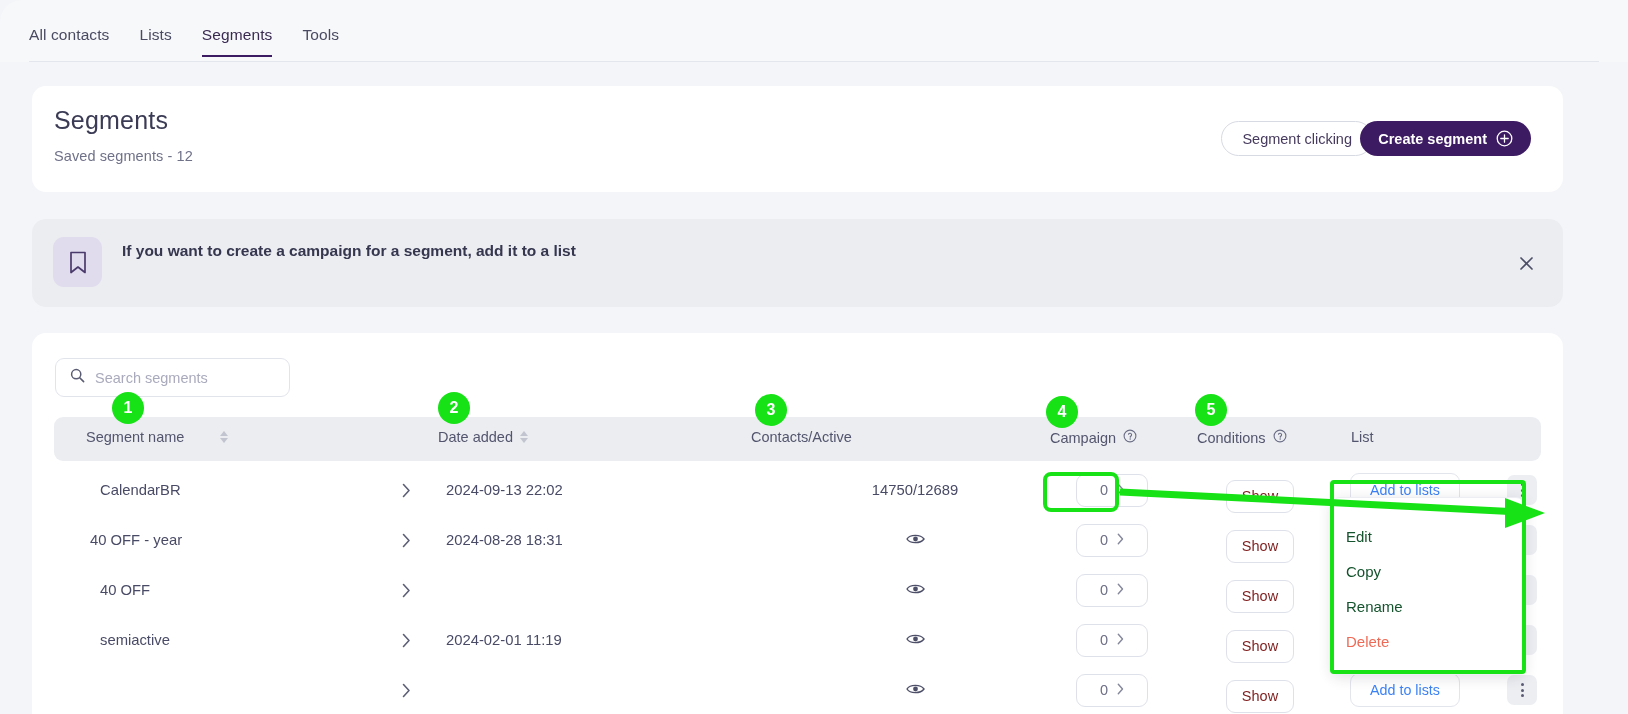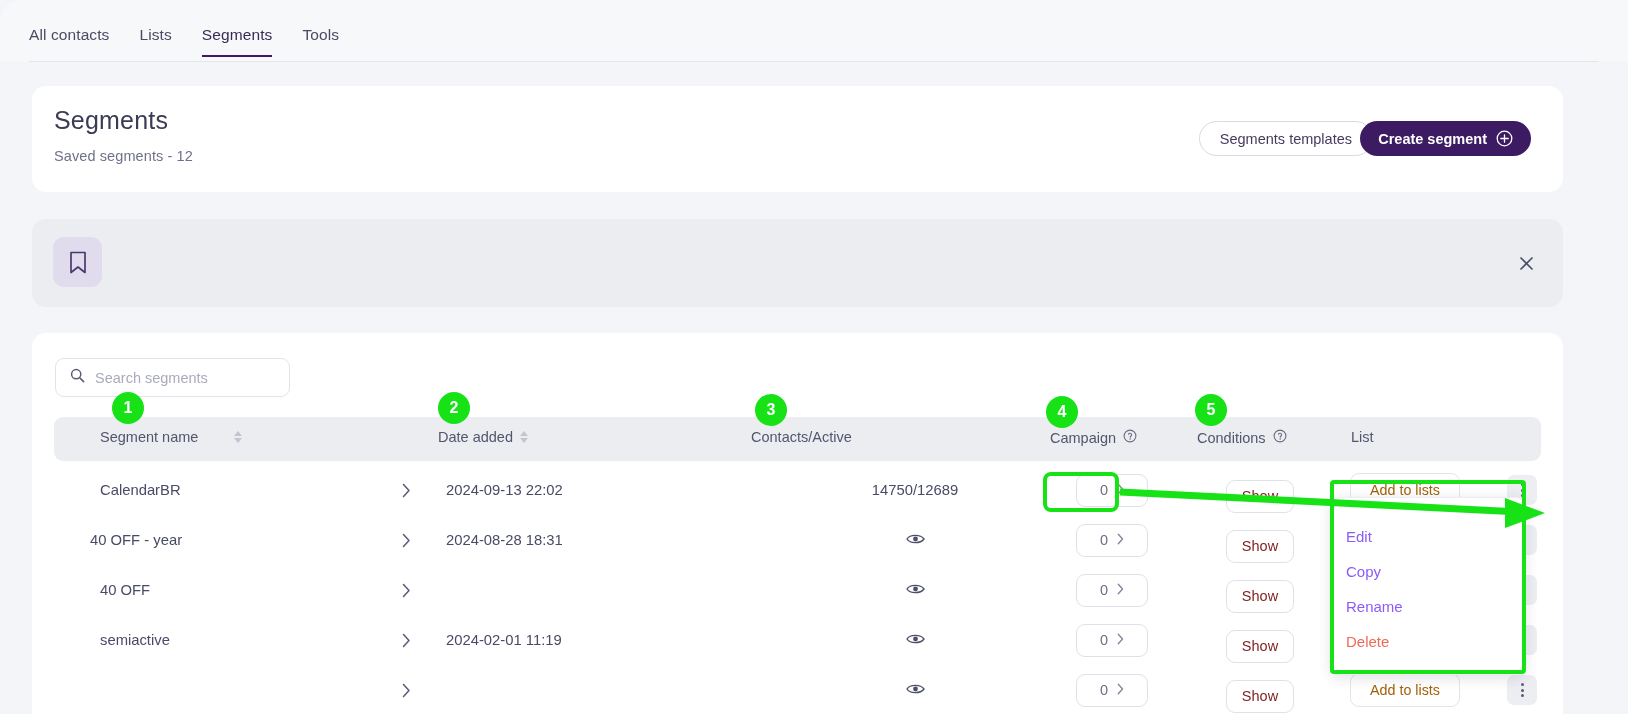--- a/index.html
+++ b/index.html
@@ -144,41 +144,41 @@
   .btn-show {
     display: flex; align-items: center; justify-content: center;
     width: 68px; height: 33px;
     border: 1px solid #dfe1ea; border-radius: 9px;
     font-size: 14.5px; color: #7f1d1d; cursor: pointer; background:#fff;margin-top:12px;
   }
   .btn-addlist {
     display: flex; align-items: center; justify-content: center;
     width: 110px; height: 34px;
     border: 1px solid #e3e5ed; border-radius: 9px;
-    font-size: 14.3px; color: #a16207; cursor: pointer; background:#fff;
+    font-size: 14.3px; color: #3b82f6; cursor: pointer; background:#fff;
   }
   .kebab {
     width: 30px; height: 30px; border-radius: 7px; background: #eceef2;
     display: flex; flex-direction: column; align-items: center;
     justify-content: center; gap: 2.5px; cursor: pointer;
   }
   .kebab span { width: 3px; height: 3px; border-radius: 50%; background: #5a5c74; }
 
   
   #ctx-menu {
     position: absolute; left: 1331px; top: 497px;
     width: 194px; height: 178px;
     background: #ffffff; border-radius: 9px;
     box-shadow: 0 3px 14px rgba(40,40,70,.14);
     border: 1px solid #eceef3;
     z-index: 40;
   }
   .ctx-item {
     position: absolute; left: 14px;
-    font-size: 15px; color: #8b5cf6; cursor: pointer; white-space: nowrap;
+    font-size: 15px; color: #14532d; cursor: pointer; white-space: nowrap;
   }
   .ctx-item.danger { color: #ef6a56; }
 
   
   .badge {
     position: absolute; width: 32px; height: 32px; border-radius: 50%;
     background: #16e216;
     display: flex; align-items: center; justify-content: center;
     color: #ffffff; font-size: 16px; font-weight: 700;
     z-index: 60; font-family: "Liberation Sans", sans-serif;
@@ -199,60 +199,61 @@
     <div class="navtab active">Segments</div>
     <div class="navtab">Tools</div>
   </div>
   <div class="nav-rule"></div>
 </div>
 
 <div class="card" id="header-card">
   <div class="page-title">Segments</div>
   <div class="page-sub">Saved segments - 12</div>
 
-  <div class="btn-templates">Segments templates</div>
+  <div class="btn-templates">Segment clicking</div>
 
   <div class="btn-create">
     <span>Create segment</span>
     <span>
       <svg width="17" height="17" viewBox="0 0 17 17">
         <circle cx="8.5" cy="8.5" r="7.3" fill="none" stroke="#ffffff" stroke-width="1.3"></circle>
         <path d="M8.5 4.8 v7.4 M4.8 8.5 h7.4" stroke="#ffffff" stroke-width="1.3" stroke-linecap="round"></path>
       </svg>
     </span>
   </div>
 </div>
 
 <div class="card" id="banner-card">
   <div class="banner-icon">
     <svg width="22" height="25" viewBox="0 0 22 25">
       <path d="M4 2.5 h14 v20 l-7-5.5 -7 5.5 z" fill="none" stroke="#4a3a6b" stroke-width="1.7" stroke-linejoin="round"></path>
     </svg>
   </div>
+  <div class="banner-title">If you want to create a campaign for a segment, add it to a list</div>
   <div class="banner-close">
     <svg width="15" height="15" viewBox="0 0 15 15">
       <path d="M2 2 L13 13 M13 2 L2 13" stroke="#4d4f68" stroke-width="1.7" stroke-linecap="round"></path>
     </svg>
   </div>
 </div>
 
 <div class="card" id="table-card">
 
   <div class="search-wrap">
     <span>
       <svg width="15" height="15" viewBox="0 0 15 15">
         <circle cx="6.2" cy="6.2" r="4.6" fill="none" stroke="#5a5c74" stroke-width="1.5"></circle>
         <path d="M9.7 9.7 L13.6 13.6" stroke="#5a5c74" stroke-width="1.6" stroke-linecap="round"></path>
       </svg>
     </span>
     <input class="search-input" type="text" placeholder="Search segments" style="">
   </div>
 
   <div class="thead">
-    <div class="th" style="left:46px;gap:36px;">
+    <div class="th" style="left:32px;gap:36px;">
       <span>Segment name</span>
       <span class="sortic">
           <i class="up"></i>
           <i class="dn"></i>
         </span>
     </div>
     <div class="th" style="left:384px;">
       <span>Date added</span>
       <span class="sortic">
           <i class="up"></i>

